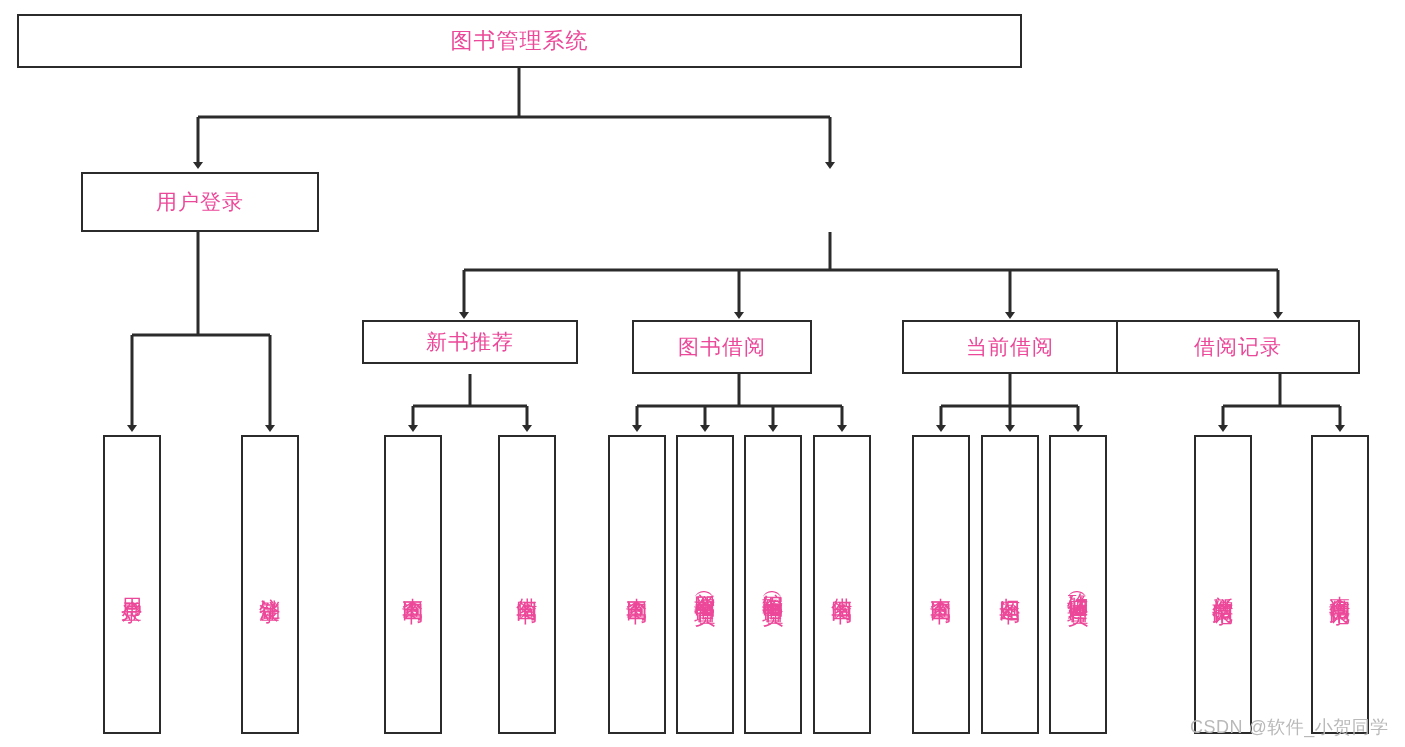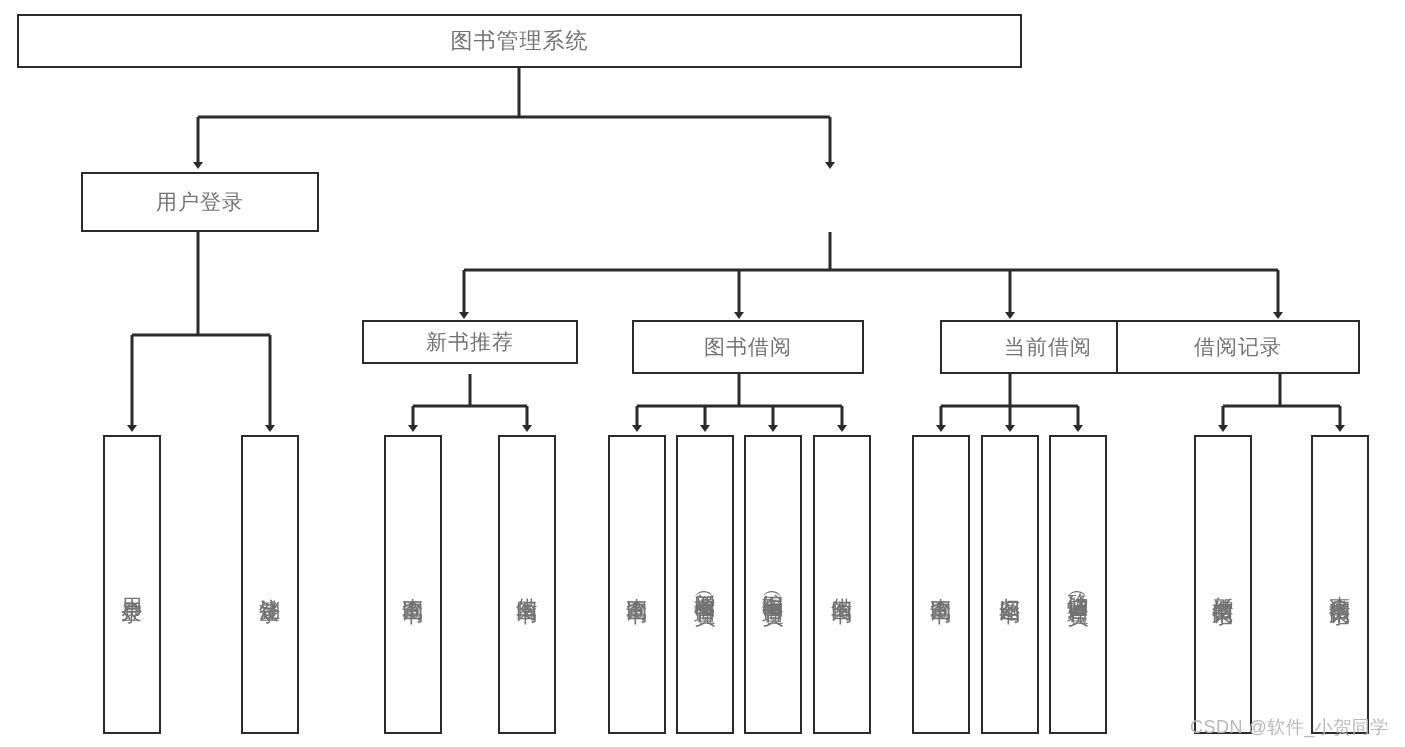--- a/index.html
+++ b/index.html
@@ -27,21 +27,21 @@
     pointer-events: none;
   }
   .node {
     position: absolute;
     box-sizing: border-box;
     background: #ffffff;
     border: 2px solid #2b2b2b;
     display: flex;
     align-items: center;
     justify-content: center;
-    color: #737373;
+    color: #ec4899;
   }
   .node.horiz {
     font-size: 21px;
     letter-spacing: 1px;
   }
   .node.vert {
     font-size: 21px;
     letter-spacing: 2px;
     padding: 6px 0;
   }
@@ -124,24 +124,24 @@
     <span class="lbl">图书管理系统</span>
   </div>
 
   <div class="node horiz" style="left:81px; top:172px; width:238px; height:60px;">
     <span class="lbl">用户登录</span>
   </div>
 
   <div class="node horiz" style="left:362px; top:320px; width:216px; height:44px;">
     <span class="lbl">新书推荐</span>
   </div>
-  <div class="node horiz" style="left:632px; top:320px; width:232px; height:54px;">
+  <div class="node horiz" style="left:632px; top:320px; width:180px; height:54px;">
     <span class="lbl">图书借阅</span>
   </div>
-  <div class="node horiz" style="left:902px; top:320px; width:216px; height:54px;margin-left:38px;">
+  <div class="node horiz" style="left:902px; top:320px; width:216px; height:54px;">
     <span class="lbl">当前借阅</span>
   </div>
   <div class="node horiz" style="left:1116px; top:320px; width:244px; height:54px;">
     <span class="lbl">借阅记录</span>
   </div>
 
   <div class="node vert" style="left:103px; top:435px; width:58px; height:299px;">
     <span class="lbl">用户登录</span>
   </div>
   <div class="node vert" style="left:241px; top:435px; width:58px; height:299px;">

